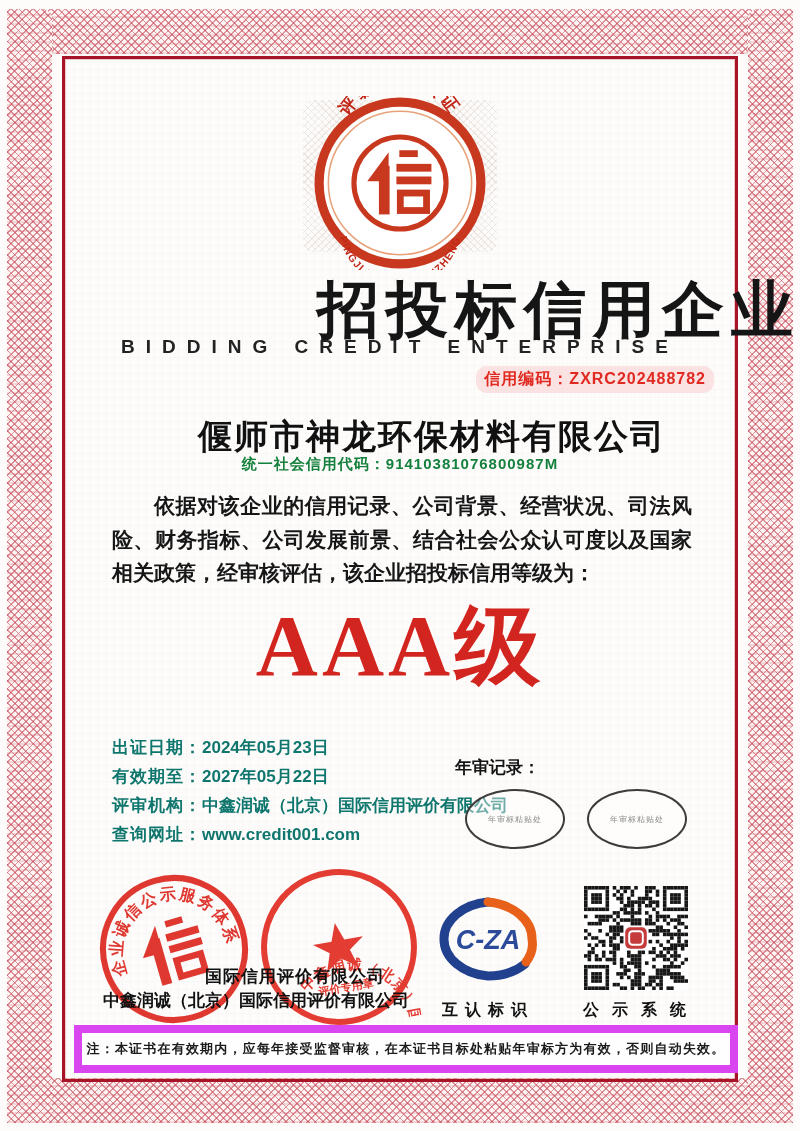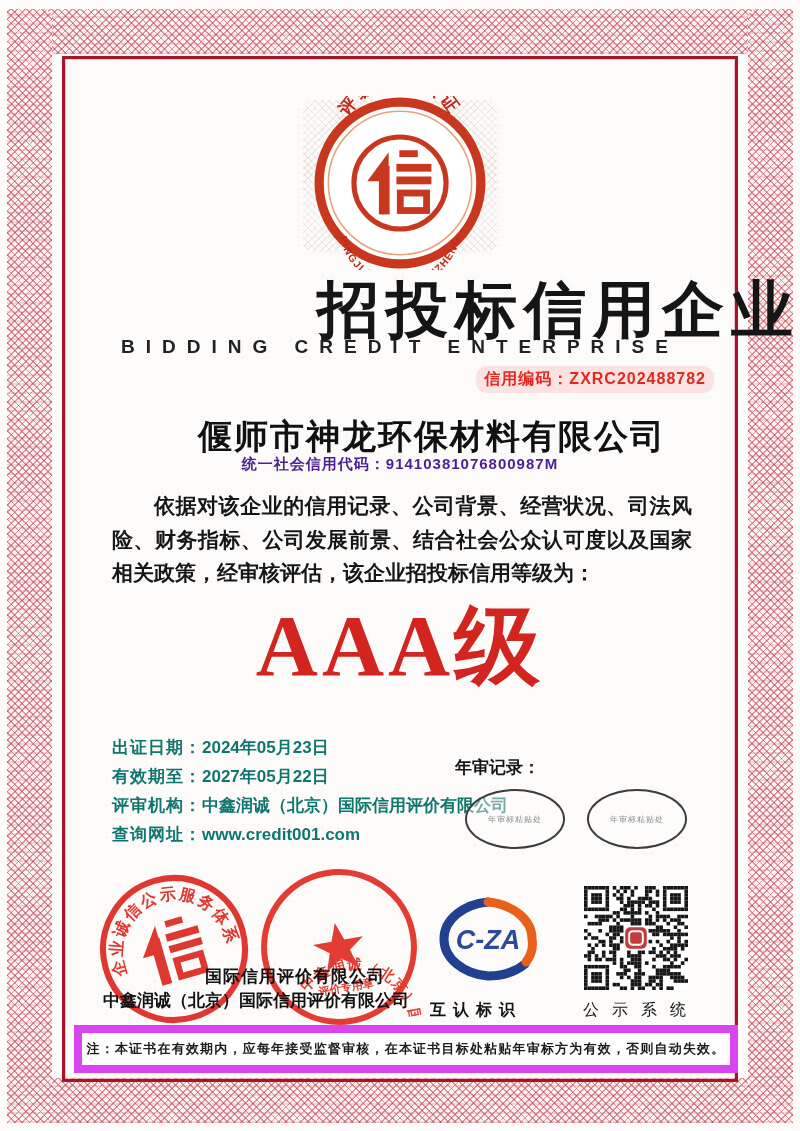--- a/index.html
+++ b/index.html
@@ -33,21 +33,21 @@
 
   .title{position:absolute;left:0;top:268px;width:100%;text-align:right;
          font-size:62px;font-weight:900;letter-spacing:7px;color:#151515;}
   .subtitle{position:absolute;left:0;top:336px;width:100%;text-align:center;
          font-size:19px;font-weight:700;letter-spacing:11px;color:#222;}
   .credit-badge{position:absolute;right:86px;top:366px;font-size:16px;font-weight:700;
          color:#e02a21;background:rgba(247,205,206,.55);padding:3px 8px;letter-spacing:1px;border-radius:11px;}
   .company{position:absolute;left:0;top:414px;width:100%;text-align:center;
          font-size:34px;font-weight:900;letter-spacing:2px;color:#111;padding-left:32px;}
   .uscc{position:absolute;left:0;top:455px;width:100%;text-align:center;
-         font-size:15px;font-weight:700;letter-spacing:1px;color:#4c1d95;}
+         font-size:15px;font-weight:700;letter-spacing:1px;color:#15803d;}
 
   .paragraph{position:absolute;left:112px;top:490px;width:580px;margin:0;
          font-family:"Liberation Serif","DejaVu Serif",serif;
          font-size:21px;font-weight:700;line-height:1.6;text-align:justify;
          text-indent:2em;color:#161616;}
 
   .grade{position:absolute;left:0;top:588px;width:100%;text-align:center;
          font-family:"Liberation Serif","DejaVu Serif",serif;
          font-size:86px;font-weight:900;letter-spacing:4px;color:#d3251f;}
 
@@ -64,25 +64,25 @@
   .stamp{position:absolute;opacity:.93;}
   .stamp.left{left:98px;top:873px;transform:rotate(-16deg);}
   .stamp.right{left:258px;top:866px;transform:rotate(-10deg);}
 
   .svc-line{position:absolute;left:130px;top:965px;width:330px;text-align:center;
         font-size:17px;font-weight:900;color:#111;letter-spacing:1px;}
   .agency-line{position:absolute;left:58px;top:989px;width:396px;text-align:center;
         font-size:17px;font-weight:900;color:#111;}
 
   .cza{position:absolute;left:430px;top:894px;width:116px;height:90px;}
-  .cza-label{position:absolute;left:412px;top:1000px;width:128px;text-align:center;
+  .cza-label{position:absolute;left:424px;top:1000px;width:128px;text-align:center;
         font-size:16px;font-weight:900;letter-spacing:7px;color:#111;}
   .qr{position:absolute;left:584px;top:886px;width:104px;height:104px;background:#fff;}
   .qr-label{position:absolute;left:566px;top:1000px;width:150px;text-align:center;
-        font-size:16px;font-weight:400;letter-spacing:13px;color:#111;}
+        font-size:16px;font-weight:700;letter-spacing:13px;color:#111;}
 
   .note-box{position:absolute;left:74px;top:1025px;width:648px;height:32px;
         border:8px solid #d946ef;display:flex;align-items:center;justify-content:center;background:#fefefe;}
   .note-box span{font-size:13px;font-weight:700;letter-spacing:1.2px;color:#1c1c1c;}
 </style>
 </head>
 <body>
 
 <div class="page">
 

